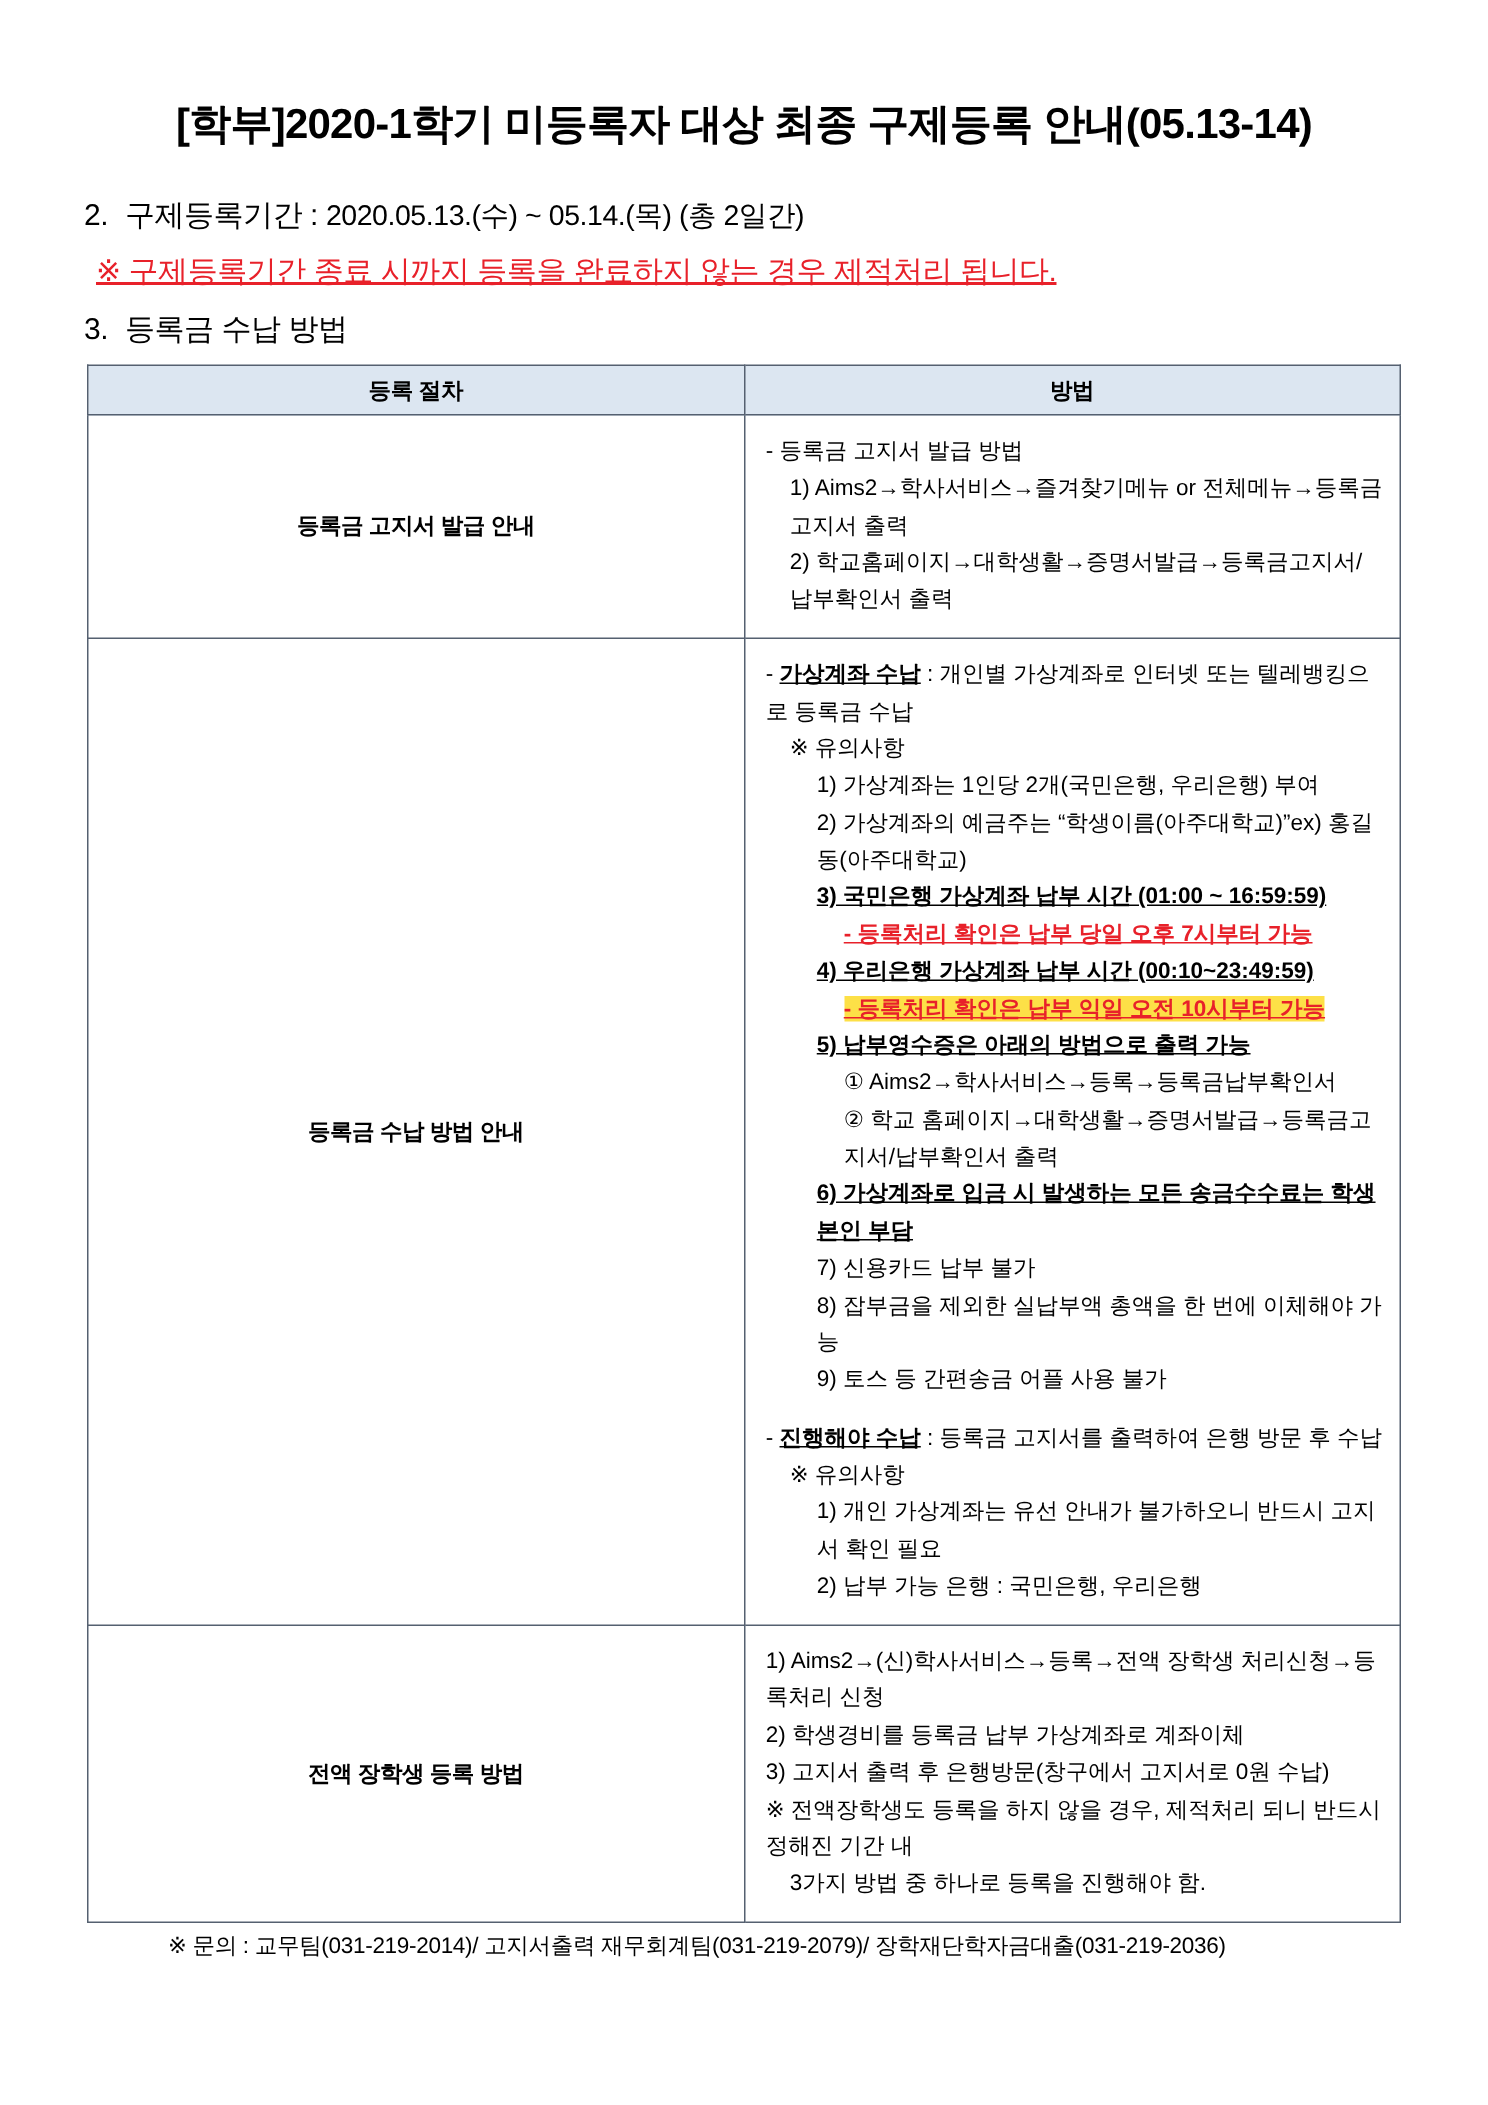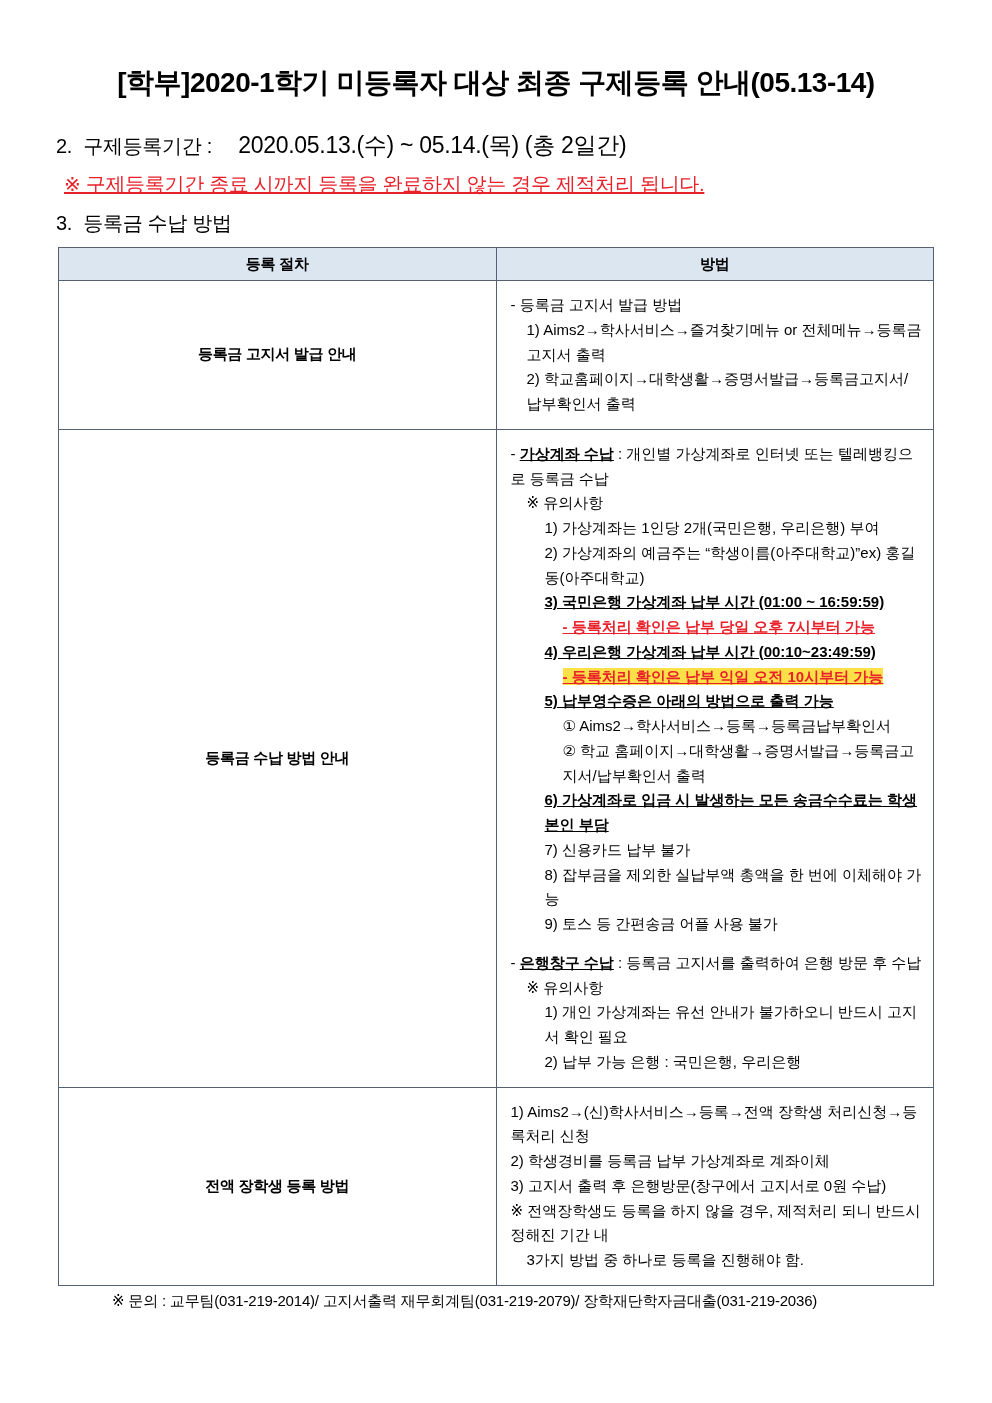--- a/index.html
+++ b/index.html
@@ -33,23 +33,22 @@
     font-size: 20px;
     margin: 0 0 10px 0;
     padding-left: 4px;
     letter-spacing: -0.3px;
   }
   .item-line .num {
     display: inline-block;
     min-width: 22px;
   }
   .big-date {
-    font-size: 23px;
+    font-size: 19px;
     font-weight: normal;
-    margin-left: 21px;
   }
   .warn-line {
     color: #e8212a;
     font-size: 20px;
     margin: 2px 0 12px 12px;
     letter-spacing: -0.3px;
   }
   .warn-line .u {
     text-decoration: underline;
   }
@@ -153,21 +152,21 @@
             <div class="l2"><span class="b u">4) 우리은행 가상계좌 납부 시간 (00:10~23:49:59)</span></div>
             <div class="l3"><span class="b u hl">- 등록처리 확인은 납부 익일 오전 10시부터 가능</span></div>
             <div class="l2"><span class="b u">5) 납부영수증은 아래의 방법으로 출력 가능</span></div>
             <div class="l3"><span>① Aims2→학사서비스→등록→등록금납부확인서</span></div>
             <div class="l3"><span>② 학교 홈페이지→대학생활→증명서발급→등록금고지서/납부확인서 출력</span></div>
             <div class="l2"><span class="b u">6) 가상계좌로 입금 시 발생하는 모든 송금수수료는 학생 본인 부담</span></div>
             <div class="l2"><span>7) 신용카드 납부 불가</span></div>
             <div class="l2"><span>8) 잡부금을 제외한 실납부액 총액을 한 번에 이체해야 가능</span></div>
             <div class="l2"><span>9) 토스 등 간편송금 어플 사용 불가</span></div>
             <div class="gap"></div>
-            <div class="l0"><span>- </span><span class="b u">은행창구 수납</span><span> : 등록금 고지서를 출력하여 은행 방문 후 수납</span></div>
+            <div class="l0"><span>- </span><span class="b u">진행해야 수납</span><span> : 등록금 고지서를 출력하여 은행 방문 후 수납</span></div>
             <div class="l1"><span>※ 유의사항</span></div>
             <div class="l2"><span>1) 개인 가상계좌는 유선 안내가 불가하오니 반드시 고지서 확인 필요</span></div>
             <div class="l2"><span>2) 납부 가능 은행 : 국민은행, 우리은행</span></div>
           </td>
         </tr>
         <tr>
           <td class="label-cell">전액 장학생 등록 방법</td>
           <td class="body-cell">
             <div class="l0"><span>1) Aims2→(신)학사서비스→등록→전액 장학생 처리신청→등록처리 신청</span></div>
             <div class="l0"><span>2) 학생경비를 등록금 납부 가상계좌로 계좌이체</span></div>

